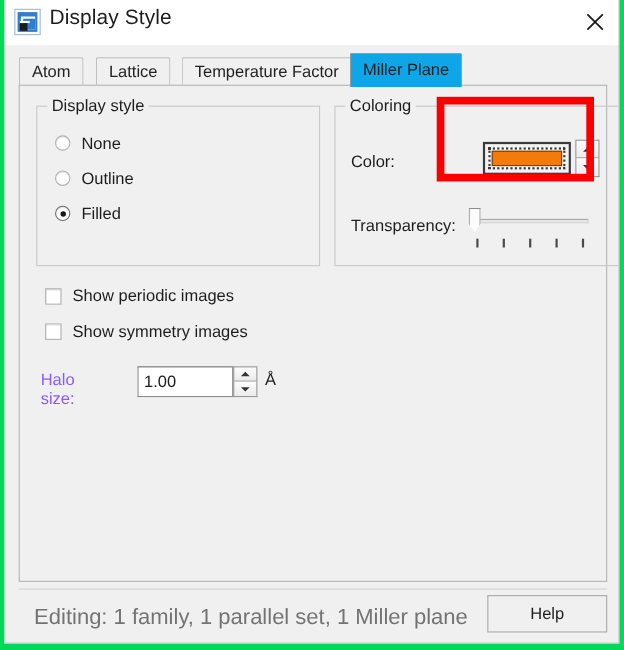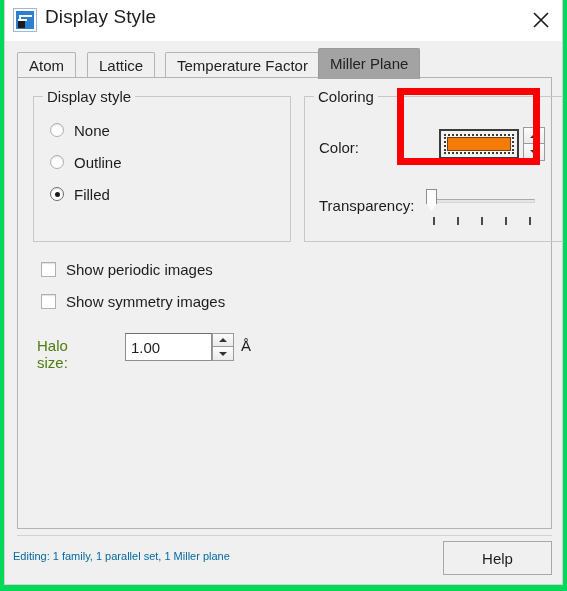--- a/index.html
+++ b/index.html
@@ -105,21 +105,21 @@
     border: 1px solid #b4b4b4;
     border-bottom: none;
     border-radius: 2px 2px 0 0;
     white-space: nowrap;
     cursor: default;
   }
   .tab.selected {
     top: 0px;
     height: 31px;
     line-height: 29px;
-    background: #a3a3a3;
+    background: #0ea5e9;
     border-color: #9a9a9a;
     z-index: 5;
   }
 
   
   #tabpanel {
     position: absolute;
     left: 12px; top: 77px;
     width: 535px; height: 452px;
     background: #f0f0f0;
@@ -274,21 +274,21 @@
     background: #ffffff;
     border: 1px solid #b0b0b0;
     box-shadow: inset 0 1px 1px rgba(0,0,0,.12);
     flex: 0 0 auto;
   }
 
   
   #halo-row { position: absolute; left: 19px; top: 255px; height: 28px; }
   #halo-label {
     position: absolute; left: 0; top: 4px;
-    font-size: 15px; color: #4d7c0f;
+    font-size: 15px; color: #8b5cf6;
   }
   #halo-input {
     position: absolute; left: 88px; top: 0;
     width: 87px; height: 28px;
     background: #ffffff;
     border: 1px solid #8d8d8d;
     border-top-color: #6e6e6e;
     font-size: 15px;
     color: #1d1d1d;
     padding: 3px 5px;
@@ -317,23 +317,23 @@
 
   
   #bottom-separator {
     position: absolute;
     left: 12px; top: 535px;
     width: 535px; height: 1px;
     background: #d2d2d2;
   }
   #status-text {
     position: absolute;
-    left: 8px; top: 550px;
-    font-size: 11px;
-    color: #0369a1;
+    left: 26px; top: 550px;
+    font-size: 20px;
+    color: #737373;
     white-space: nowrap;
   }
   #help-button {
     position: absolute;
     left: 438px; top: 541px;
     width: 109px; height: 34px;
     background: #f0f0f0;
     border: 1px solid #a8a8a8;
     display: flex; align-items: center; justify-content: center;
     font-size: 15px;

